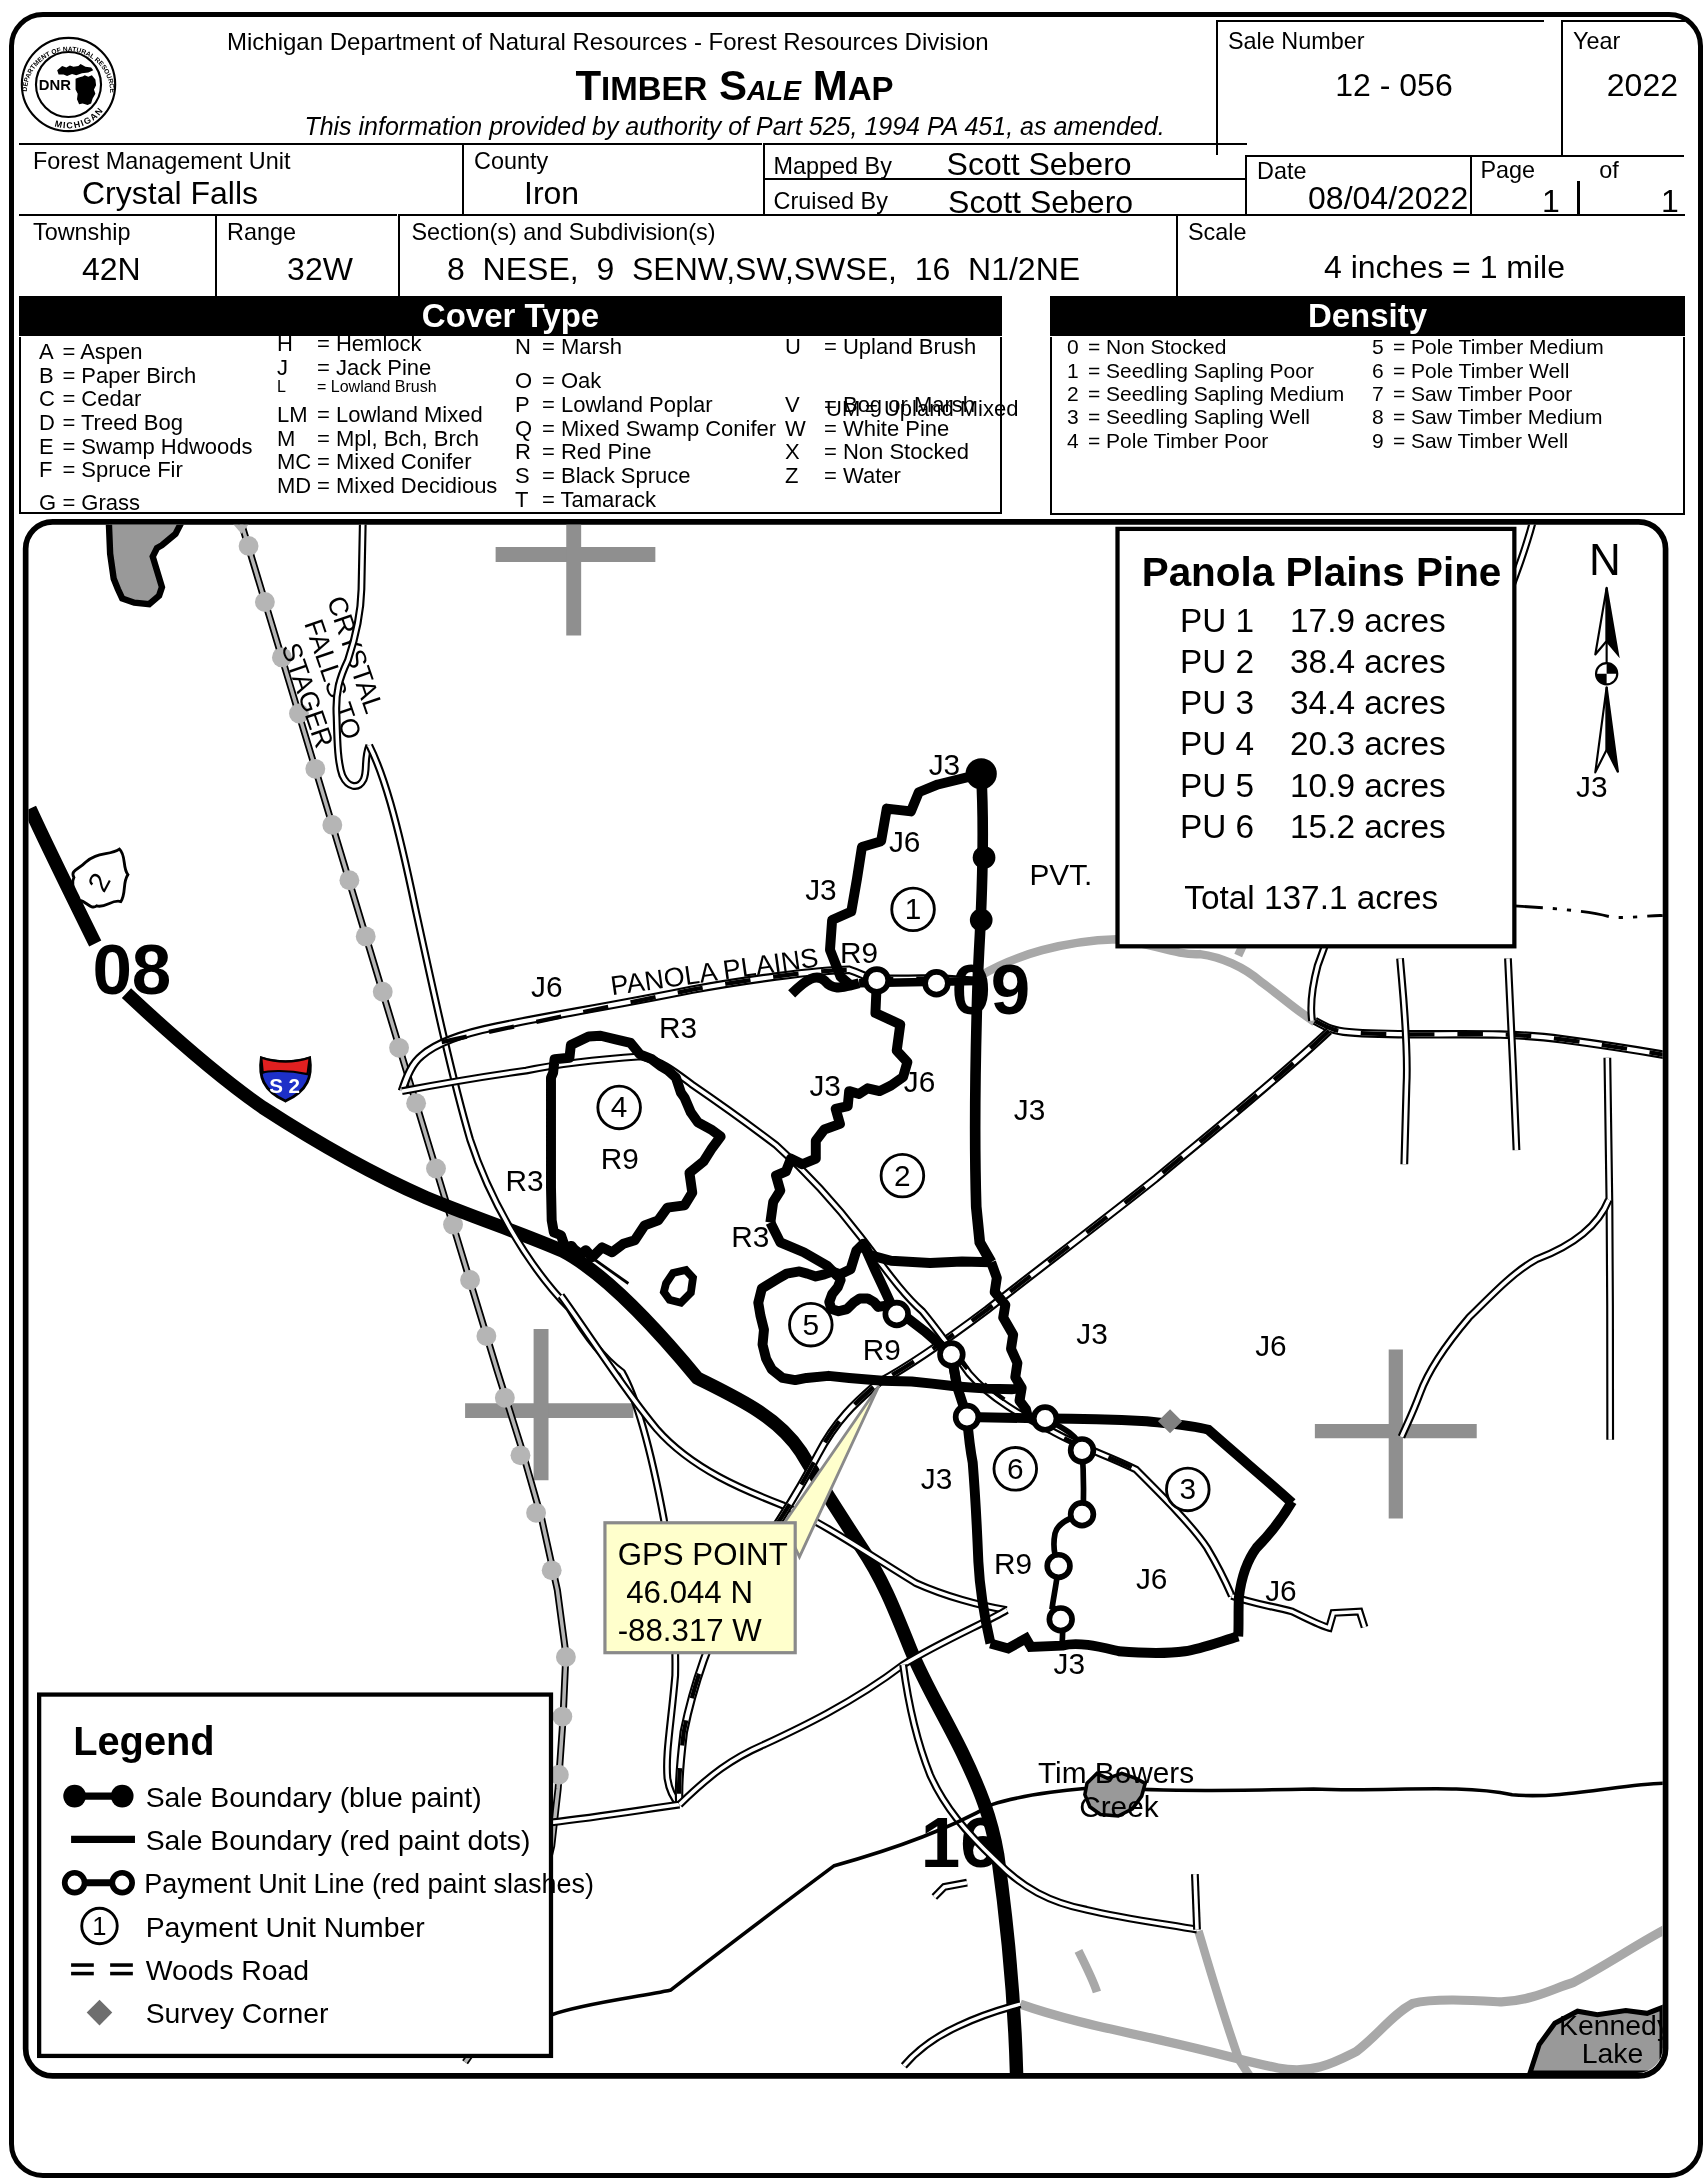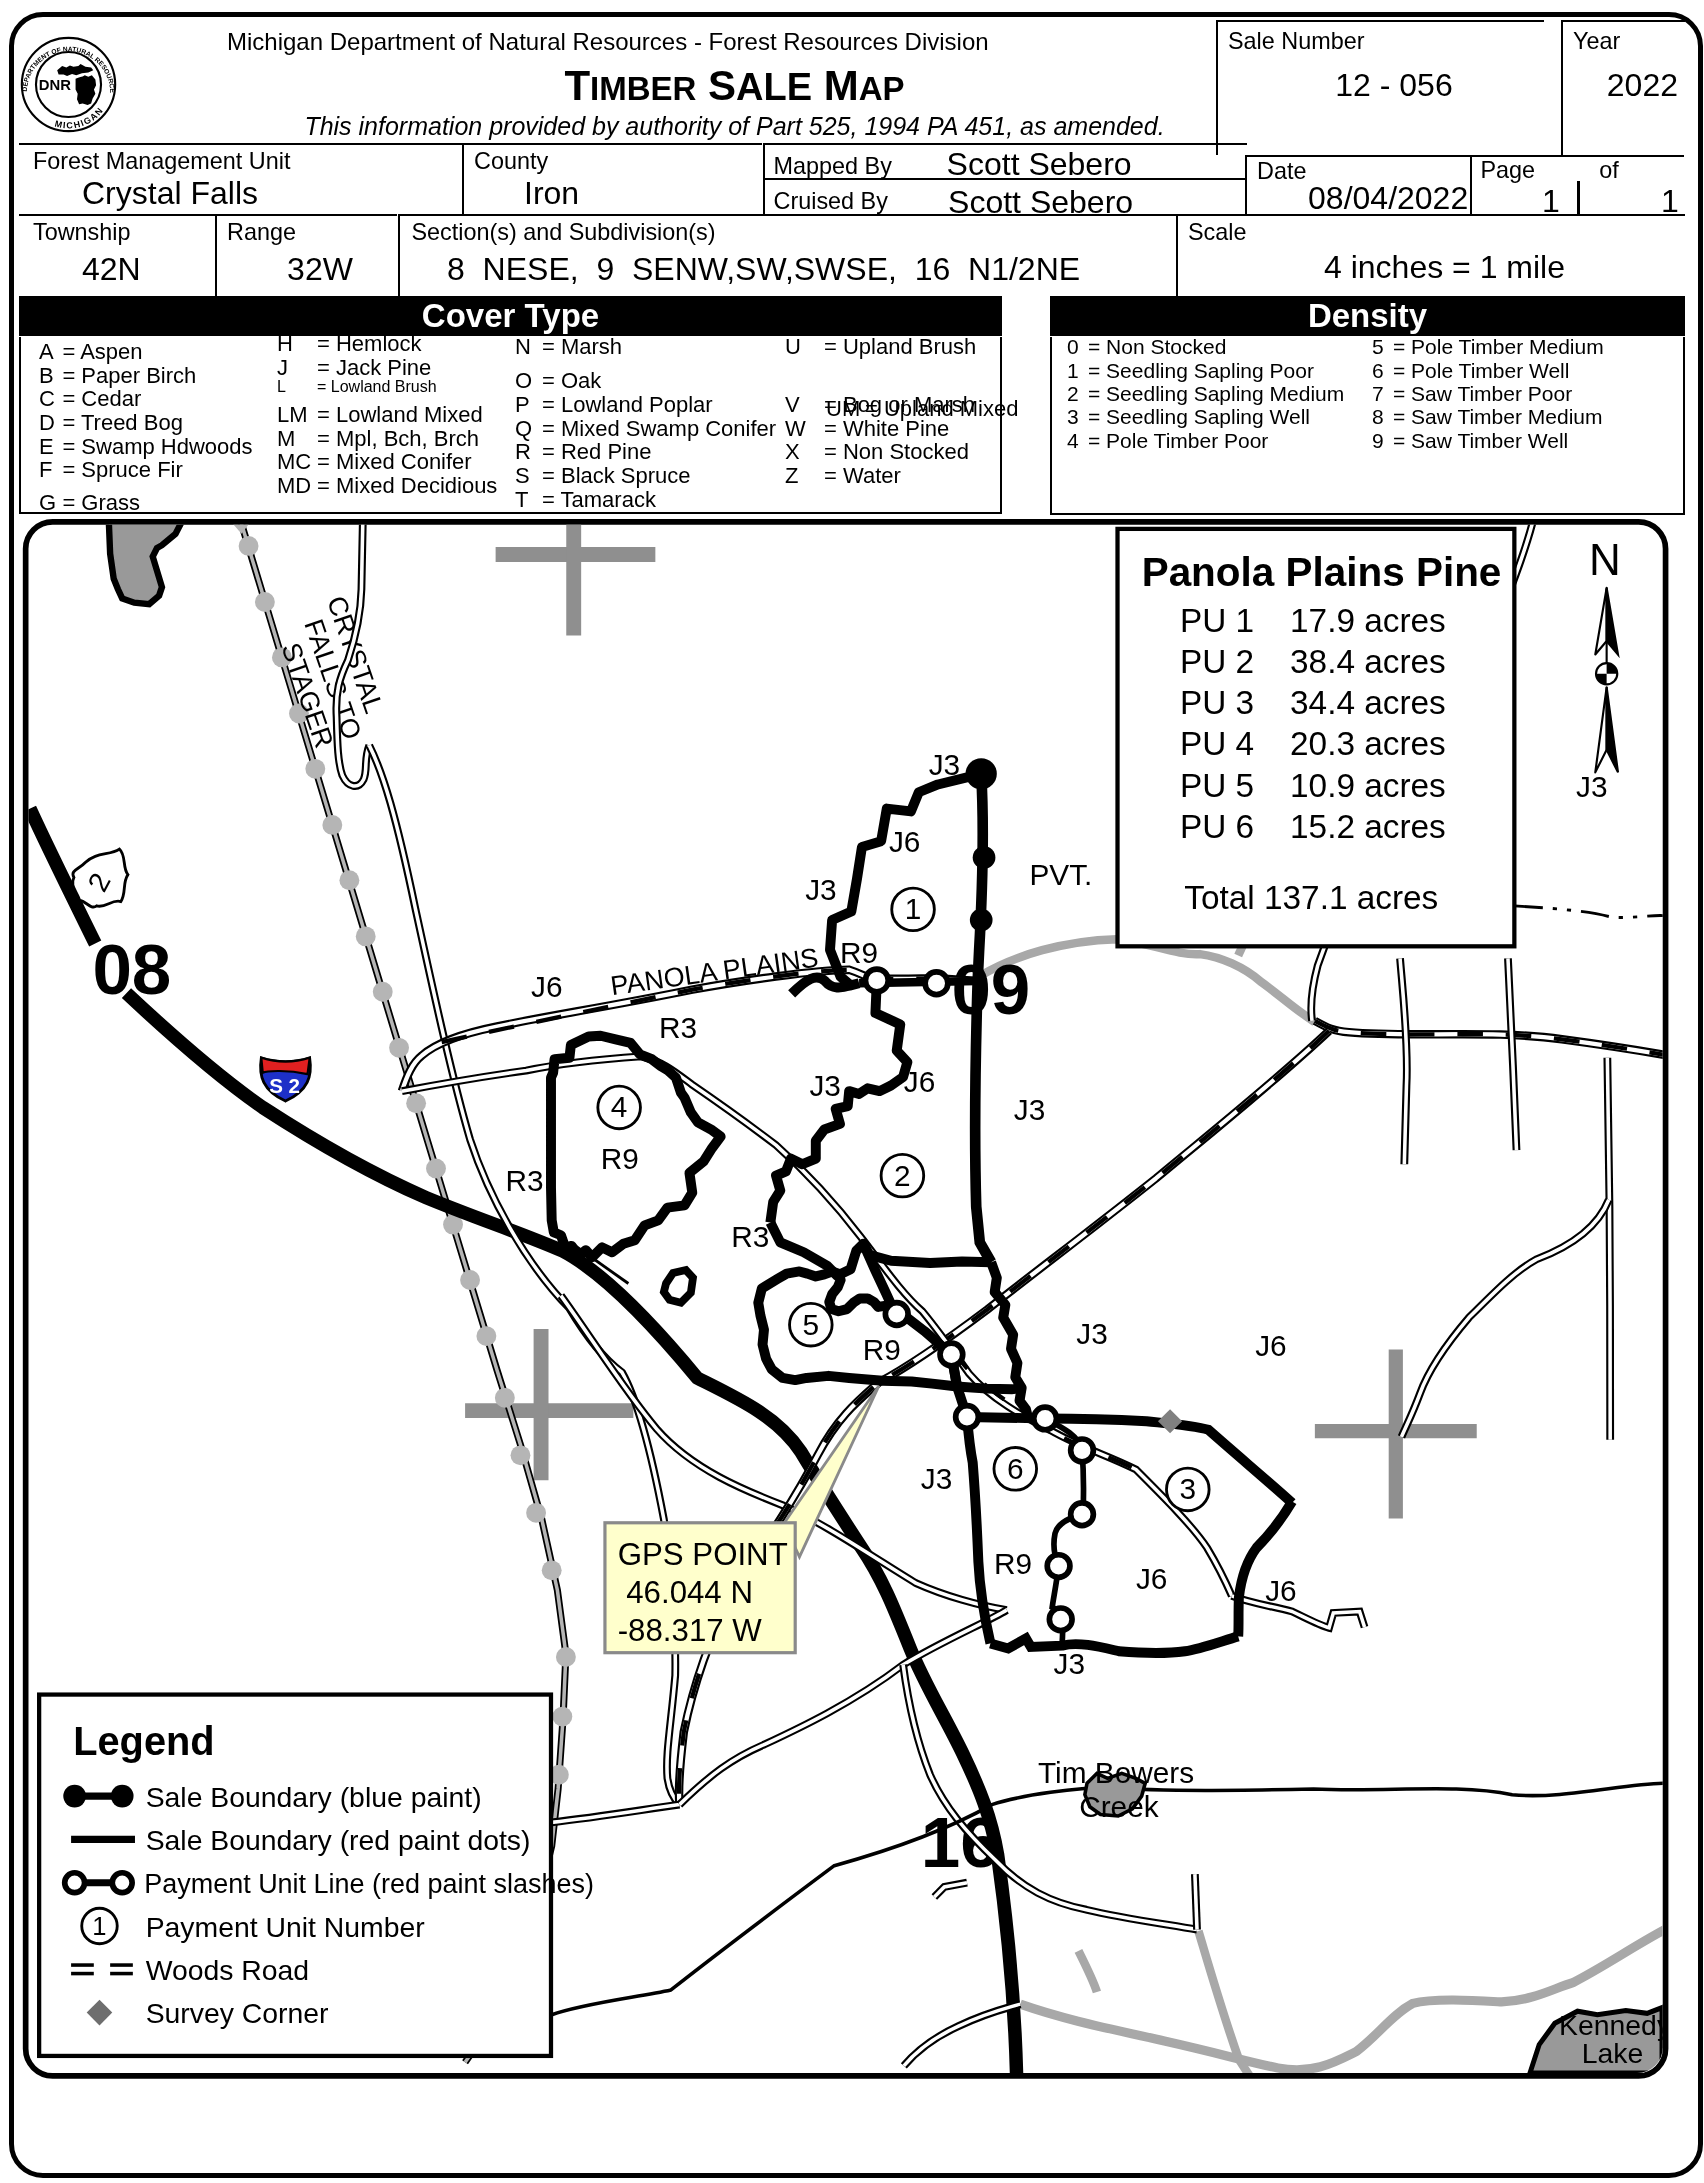--- a/index.html
+++ b/index.html
@@ -21,21 +21,21 @@
   <text font-size="9.4" font-weight="bold"><textPath href="#arcT" startOffset="2">DEPARTMENT OF NATURAL RESOURCES</textPath></text>
   <path id="arcB" d="M 12,90 A 61,61 0 0 0 128,90" fill="none"></path>
   <text font-size="12.5" font-weight="bold" letter-spacing="2"><textPath href="#arcB" startOffset="56">MICHIGAN</textPath></text>
   <text x="28" y="78" font-size="21" font-weight="bold">DNR</text>
   <path d="M 54,50 l 7,-6 6,2 5,-3 5,2 7,-1 3,-3 7,4 8,1 3,4 -7,3 -9,1 -8,3 -6,-2 -7,3 -5,-2 -7,0 z" fill="#000"></path>
   <path d="M 80,62 c 5,-3 9,-2 13,-5 l 5,2 5,-2 5,6 1,8 -3,6 2,6 -4,7 -2,7 -5,2 -7,-2 -5,1 -3,-7 1,-8 -3,-6 z" fill="#000"></path>
 </svg>
 
 <div class="abs" style="left:227px;top:28px;width:1015px;text-align:left;font-size:24px;">Michigan Department of Natural Resources - Forest Resources Division</div>
 
-<div class="abs" style="left:227px;top:62px;width:1015px;text-align:center;font-weight:bold;"><span style="font-size:42px;">T</span><span style="font-size:33px;">IMBER</span><span style="font-size:42px;"> S</span><span style="font-size:38px;">ALE</span><span style="font-size:42px;"> M</span><span style="font-size:33px;">AP</span></div>
+<div class="abs" style="left:227px;top:62px;width:1015px;text-align:center;font-weight:bold;"><span style="font-size:42px;">T</span><span style="font-size:33px;">IMBER</span><span style="font-size:42px;"> S</span><span style="font-size:27px;font-style:italic;">ALE</span><span style="font-size:42px;"> M</span><span style="font-size:33px;">AP</span></div>
 
 <div class="abs" style="left:227px;top:112px;width:1015px;text-align:center;font-style:italic;font-size:25px;">This information provided by authority of Part 525, 1994 PA 451, as amended.</div>
 
 <div class="cell" style="left:1216px;top:20px;width:328px;height:135px;">
   <div class="lbl" style="margin:5.7px 0 0 10px;">Sale Number</div>
   <div class="val" style="text-align:center;margin-top:12.8px;">12 - 056</div>
 </div>
 
 <div class="cell" style="left:1561px;top:20px;width:124px;height:135px;">
   <div class="lbl" style="margin:5.7px 0 0 10px;">Year</div>

